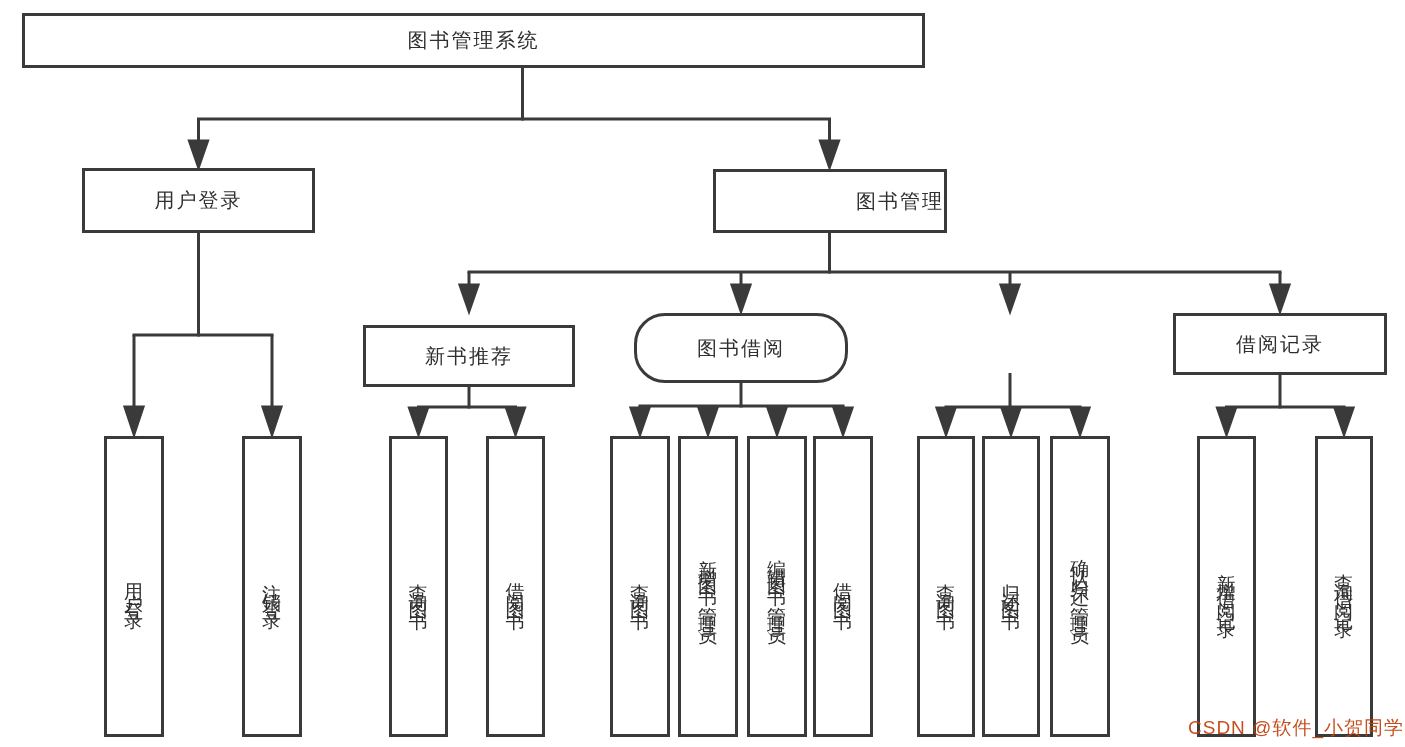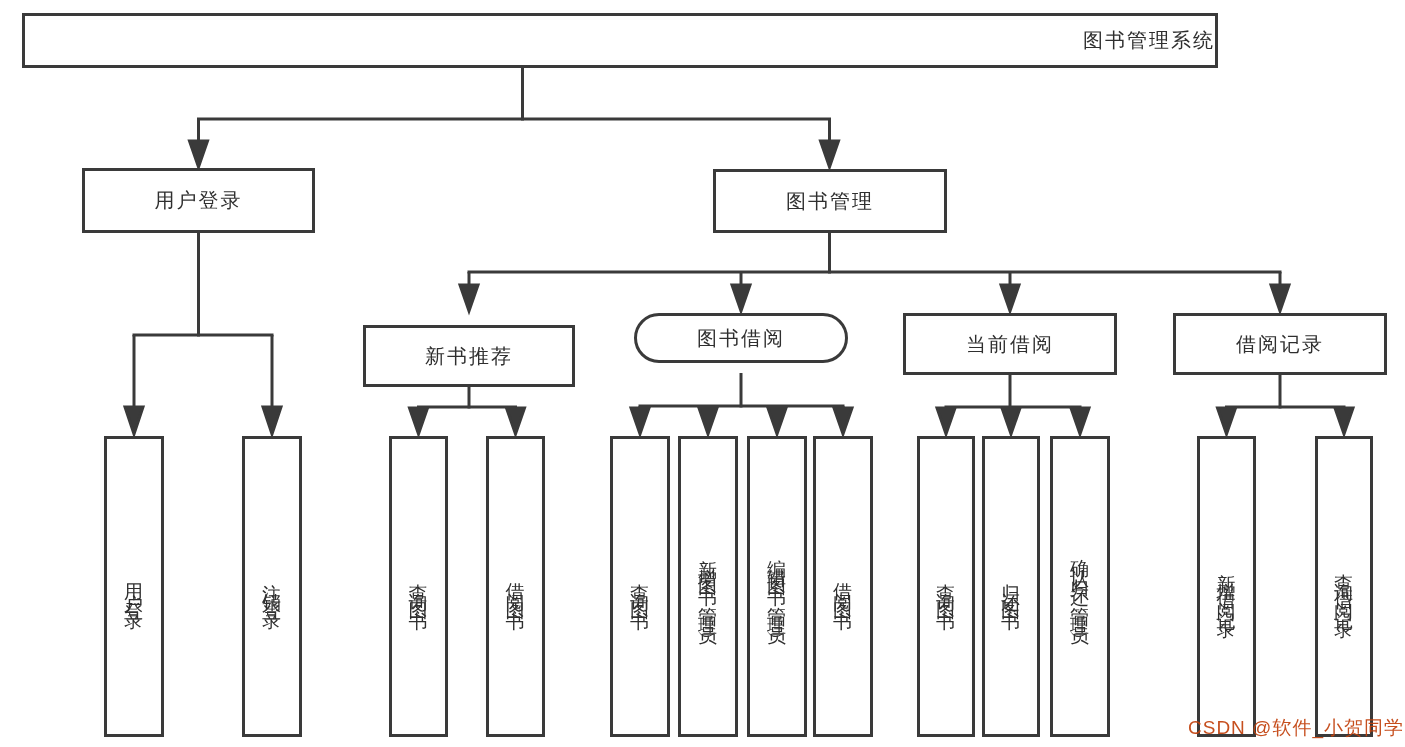--- a/index.html
+++ b/index.html
@@ -86,39 +86,36 @@
 
       <line x1="1280" y1="373" x2="1280" y2="408.5"></line>
       <line x1="1225" y1="407" x2="1345.5" y2="407"></line>
       <line x1="1226.5" y1="407" x2="1226.5" y2="415"></line>
       <polygon points="1217.5,408 1235.5,408 1226.5,434"></polygon>
       <line x1="1344" y1="407" x2="1344" y2="415"></line>
       <polygon points="1335,408 1353,408 1344,434"></polygon>
     </g>
   </svg>
 
-  <div class="node h" style="left:22px; top:13px; width:1196px; height:55px;justify-content:flex-end;">
+  <div class="node h" style="left:22px; top:13px; width:903px; height:55px;">
     <span class="label">图书管理系统</span>
   </div>
 
   <div class="node h" style="left:82px; top:168px; width:233px; height:65px;">
     <span class="label">用户登录</span>
   </div>
-  <div class="node h" style="left:713px; top:169px; width:234px; height:64px;">
+  <div class="node h" style="left:713px; top:169px; width:234px; height:64px;justify-content:flex-end;">
     <span class="label">图书管理</span>
   </div>
 
   <div class="node h" style="left:363px; top:325px; width:212px; height:62px;">
     <span class="label">新书推荐</span>
   </div>
-  <div class="node h" style="left:634px; top:313px; width:214px; height:50px;border-radius:31px;">
+  <div class="node h" style="left:634px; top:313px; width:214px; height:70px;border-radius:31px;">
     <span class="label">图书借阅</span>
-  </div>
-  <div class="node h" style="left:903px; top:313px; width:214px; height:62px;">
-    <span class="label">当前借阅</span>
   </div>
   <div class="node h" style="left:1173px; top:313px; width:214px; height:62px;">
     <span class="label">借阅记录</span>
   </div>
 
   <div class="node v" style="left:104px; top:436px; width:60px; height:301px;">
     <span class="label">用户登录</span>
   </div>
   <div class="node v" style="left:242px; top:436px; width:60px; height:301px;">
     <span class="label">注销登录</span>

